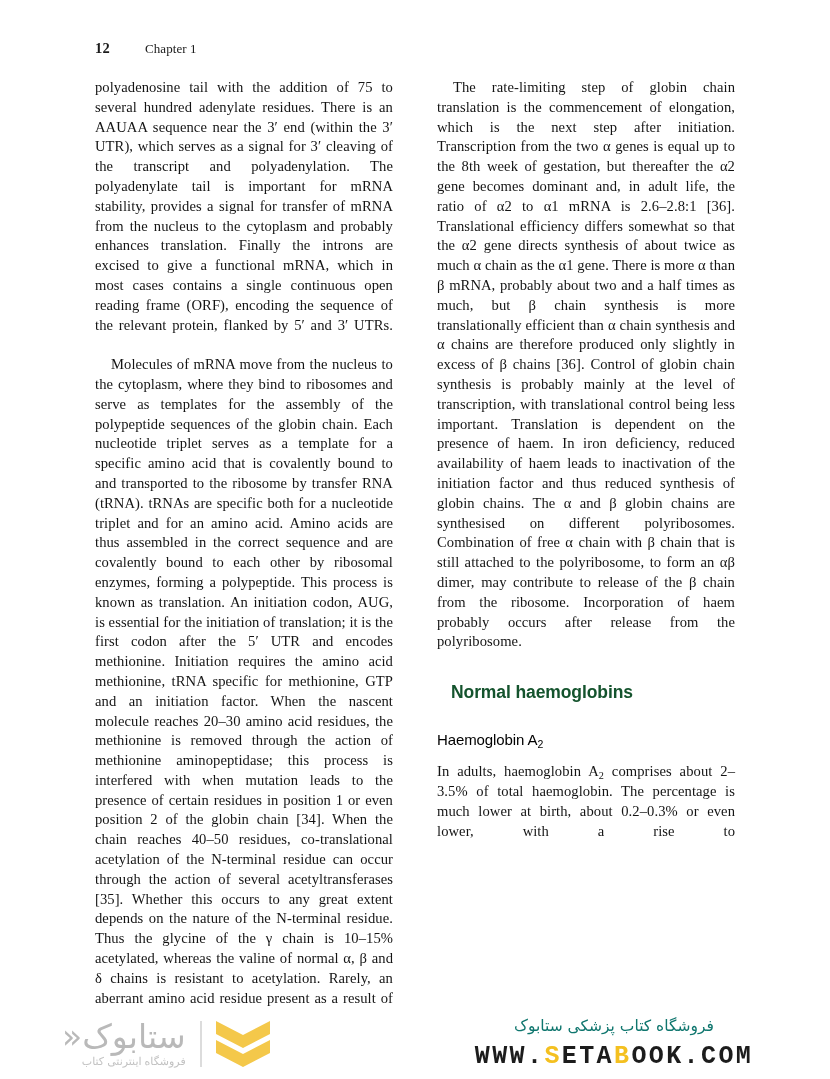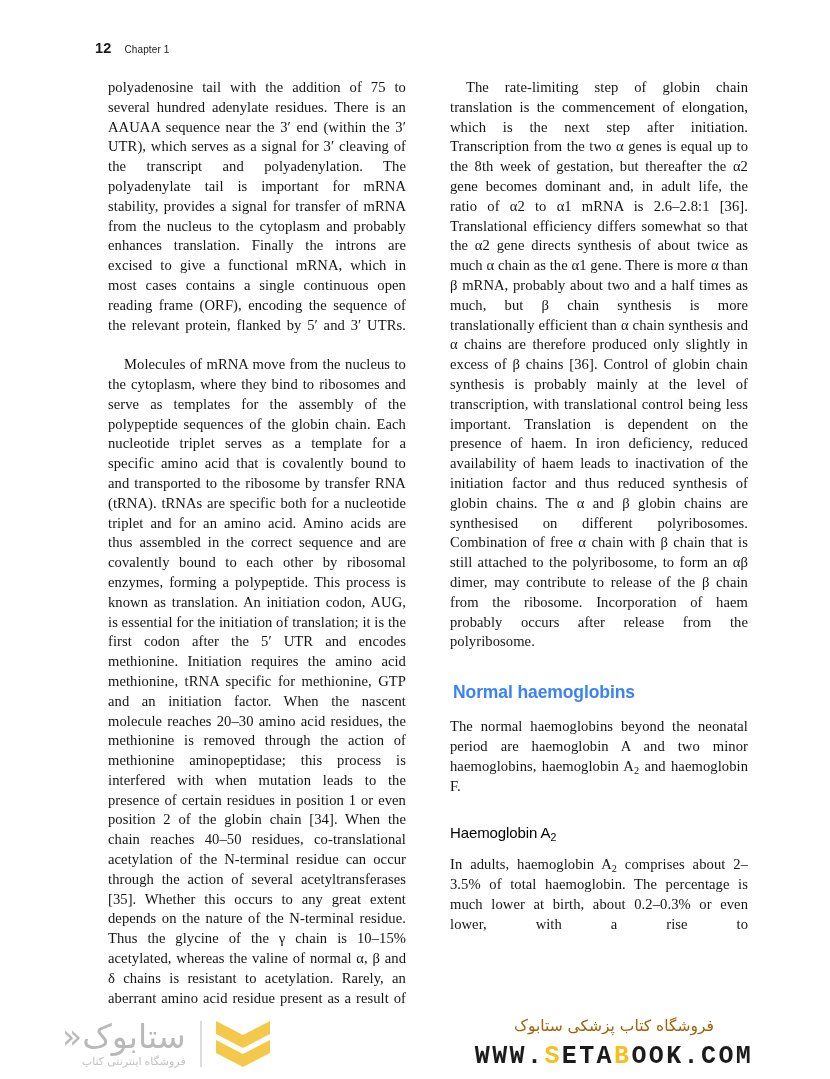--- a/index.html
+++ b/index.html
@@ -23,39 +23,40 @@
   }
 
   
   .running-head {
     position: absolute;
     left: 95px;
     top: 40px;
     display: flex;
     align-items: baseline;
     gap: 13px;
-    font-family: Liberation Sans, sans-serif;
+    font-family: Liberation Serif, serif;
     font-size: 14.5px;
     color: #1a1a1a;
   }
   .folio {
     font-weight: bold;
     font-size: 14.5px;
     letter-spacing: 0.2px;
   }
   .chapter-label {
     font-weight: normal;
-    font-size: 10px;
+    font-size: 13px;
     letter-spacing: 0.1px;
+    margin-left: 22px;
   }
 
   
   .body-area {
     position: absolute;
-    left: 108px;
+    left: 95px;
     top: 78px;
     width: 640px;
     height: 920px;
     display: flex;
     gap: 44px;
   }
   .column {
     width: 298px;
     flex: 0 0 298px;
   }
@@ -78,22 +79,22 @@
   p.para.nolast::after {
     content: "";
     display: inline-block;
     width: 100%;
   }
 
   h2.section-head {
     font-family: "Liberation Sans", "DejaVu Sans", sans-serif;
     font-size: 17.5px;
     font-weight: bold;
-    color: #3b82f6;
-    margin: 30px 0 14px 3px;
+    color: #14532d;
+    margin: 30px 0 14px 14px;
     line-height: 21px;
     letter-spacing: -0.1px;
   }
   h3.sub-head {
     font-family: "Liberation Sans", "DejaVu Sans", sans-serif;
     font-size: 15px;
     font-weight: normal;
     color: #000000;
     margin: 27px 0 13px 0;
     line-height: 19px;
@@ -167,21 +168,21 @@
     position: absolute;
     right: 36px;
     top: 8px;
     width: 360px;
     text-align: center;
   }
   .footer-fa {
     font-family: "DejaVu Sans", sans-serif;
     direction: rtl;
     font-size: 15.5px;
-    color: #a16207;
+    color: #0f766e;
     line-height: 22px;
     white-space: nowrap;
   }
   .footer-url {
     font-family: Liberation Mono, monospace;
     font-size: 25px;
     font-weight: bold;
     letter-spacing: 2.4px;
     color: #1c1c1c;
     line-height: 32px;
@@ -205,21 +206,20 @@
     <div class="column">
       <p class="para nolast">polyadenosine tail with the addition of 75 to several hundred adenylate residues. There is an AAUAA sequence near the 3′ end (within the 3′ UTR), which serves as a signal for 3′ cleaving of the transcript and polyadenylation. The polyadenylate tail is important for mRNA stability, provides a signal for transfer of mRNA from the nucleus to the cytoplasm and probably enhances translation. Finally the introns are excised to give a functional mRNA, which in most cases contains a single continuous open reading frame (ORF), encoding the sequence of the relevant protein, flanked by 5′ and 3′ UTRs.</p>
       <p class="para indent nolast">Molecules of mRNA move from the nucleus to the cytoplasm, where they bind to ribosomes and serve as templates for the assembly of the polypeptide sequences of the globin chain. Each nucleotide triplet serves as a template for a specific amino acid that is covalently bound to and transported to the ribosome by transfer RNA (tRNA). tRNAs are specific both for a nucleotide triplet and for an amino acid. Amino acids are thus assembled in the correct sequence and are covalently bound to each other by ribosomal enzymes, forming a polypeptide. This process is known as translation. An initiation codon, AUG, is essential for the initiation of translation; it is the first codon after the 5′ UTR and encodes methionine. Initiation requires the amino acid methionine, tRNA specific for methionine, GTP and an initiation factor. When the nascent molecule reaches 20–30 amino acid residues, the methionine is removed through the action of methionine aminopeptidase; this process is interfered with when mutation leads to the presence of certain residues in position 1 or even position 2 of the globin chain [34]. When the chain reaches 40–50 residues, co-translational acetylation of the N-terminal residue can occur through the action of several acetyltransferases [35]. Whether this occurs to any great extent depends on the nature of the N-terminal residue. Thus the glycine of the γ chain is 10–15% acetylated, whereas the valine of normal α, β and δ chains is resistant to acetylation. Rarely, an aberrant amino acid residue present as a result of mutation leads to increased acetylation, as is the case in haemoglobin Raleigh [34]. There are 64 possible nucleotide triplets or codons, 61 of which encode amino acids (20 in all) and 3 of which do not. The latter serve as STOP or</p>
     </div>
 
     <div class="column">
       <p class="para indent">The rate-limiting step of globin chain translation is the commencement of elongation, which is the next step after initiation. Transcription from the two α genes is equal up to the 8th week of gestation, but thereafter the α2 gene becomes dominant and, in adult life, the ratio of α2 to α1 mRNA is 2.6–2.8:1 [36]. Translational efficiency differs somewhat so that the α2 gene directs synthesis of about twice as much α chain as the α1 gene. There is more α than β mRNA, probably about two and a half times as much, but β chain synthesis is more translationally efficient than α chain synthesis and α chains are therefore produced only slightly in excess of β chains [36]. Control of globin chain synthesis is probably mainly at the level of transcription, with translational control being less important. Translation is dependent on the presence of haem. In iron deficiency, reduced availability of haem leads to inactivation of the initiation factor and thus reduced synthesis of globin chains. The α and β globin chains are synthesised on different polyribosomes. Combination of free α chain with β chain that is still attached to the polyribosome, to form an αβ dimer, may contribute to release of the β chain from the ribosome. Incorporation of haem probably occurs after release from the polyribosome.</p>
 
       <h2 class="section-head">Normal haemoglobins</h2>
 
-      <p class="para"><span>The normal haemoglobins beyond the neonatal period are haemoglobin A and two minor haemoglobins, haemoglobin A</span><sub class="sub">2</sub><span> and haemoglobin F.</span></p>
 
       <h3 class="sub-head"><span>Haemoglobin A</span><sub class="sub">2</sub></h3>
 
       <p class="para nolast"><span>In adults, haemoglobin A</span><sub class="sub">2</sub><span> comprises about 2–3.5% of total haemoglobin. The percentage is much lower at birth, about 0.2–0.3% or even lower, with a rise to</span></p>
     </div>
 
   </div>
 
   <div class="footer-banner">
 

